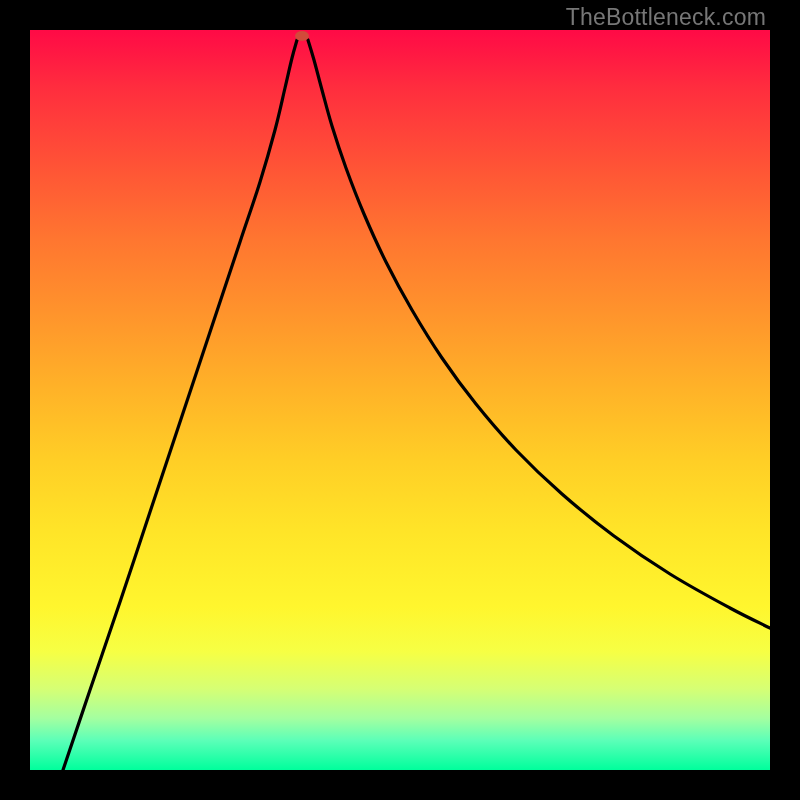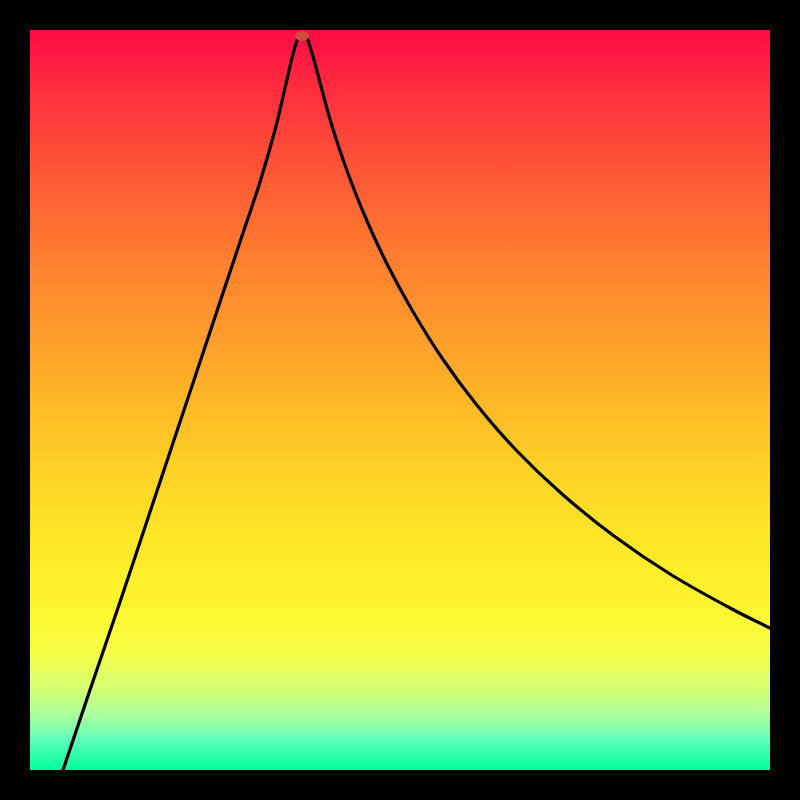--- a/index.html
+++ b/index.html
@@ -76,20 +76,21 @@
     stroke-linecap: round;
   }
   .marker {
     fill: #d24a3a;
   }
 </style>
 </head>
 <body>
 
 <div class="frame">
+  <div class="watermark">TheBottleneck.com</div>
   <div class="plot-area">
     <div class="gradient-bg"></div>
     <svg class="curve-svg" viewBox="0 0 740 740" preserveAspectRatio="none">
       <path id="left-path" class="curve-path" d="M 33 740 C 37.86 725.60, 49.74 690.24, 60 660 C 70.26 629.76, 79.20 604.04, 90 572 C 100.80 539.96, 109.20 514.40, 120 482 C 130.80 449.60, 139.20 424.40, 150 392 C 160.80 359.60, 169.20 334.40, 180 302 C 190.80 269.60, 201.00 239.00, 210 212 C 219.00 185.00, 223.70 172.16, 230 152 C 236.30 131.84, 240.50 116.92, 245 100 C 249.50 83.08, 251.94 70.96, 255 58 C 258.06 45.04, 259.84 36.64, 262 28 C 264.16 19.36, 266.10 13.24, 267 10"></path>
       <path id="right-path" class="curve-path" d="M 278 10 C 279.08 13.60, 281.48 21.00, 284 30 C 286.52 39.00, 288.76 48.12, 292 60 C 295.24 71.88, 297.68 81.96, 302 96 C 306.32 110.04, 310.24 122.16, 316 138 C 321.76 153.84, 326.80 167.08, 334 184 C 341.20 200.92, 347.36 214.72, 356 232 C 364.64 249.28, 371.92 262.72, 382 280 C 392.08 297.28, 400.48 311.08, 412 328 C 423.52 344.92, 432.68 357.44, 446 374 C 459.32 390.56, 470.52 403.80, 486 420 C 501.48 436.20, 514.36 448.52, 532 464 C 549.64 479.48, 564.56 491.60, 584 506 C 603.44 520.40, 619.12 531.04, 640 544 C 660.88 556.96, 682.00 568.28, 700 578 C 718.00 587.72, 732.80 594.40, 740 598"></path>
       <ellipse id="marker-dot" class="marker" rx="7" ry="5" cx="272" cy="6"></ellipse>
     </svg>
   </div>
 </div>
 

